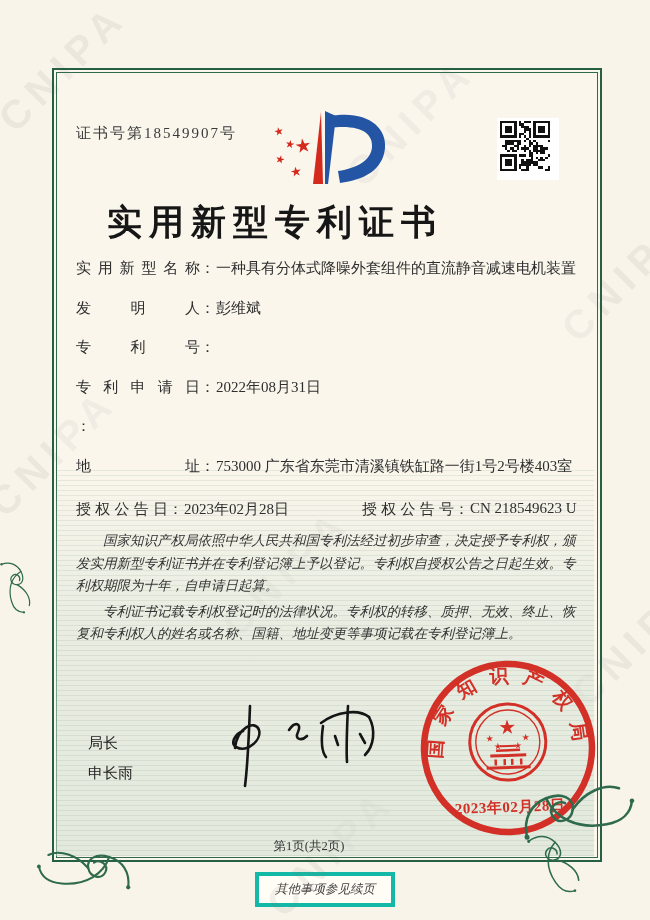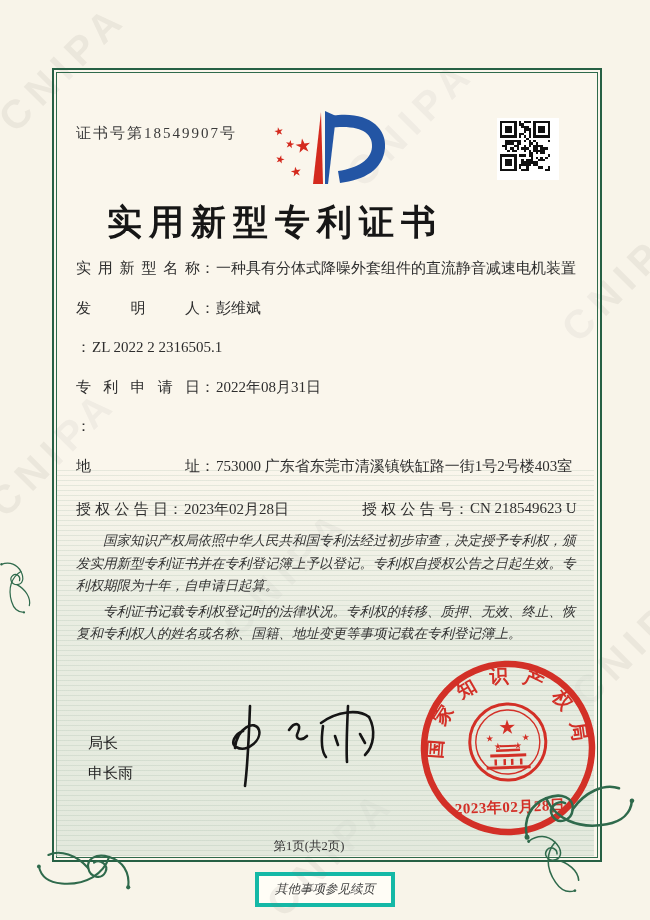--- a/index.html
+++ b/index.html
@@ -218,22 +218,22 @@
       <span class="flabel">实用新型名称</span>
         <span class="fcolon">：</span>
         <span class="fvalue">一种具有分体式降噪外套组件的直流静音减速电机装置</span>
     </div>
     <div class="frow">
       <span class="flabel">发明人</span>
         <span class="fcolon">：</span>
         <span class="fvalue">彭维斌</span>
     </div>
     <div class="frow">
-        <span class="fcolon">：</span>
-        <span class="fvalue">ZL 2022 2 2316505.1</span>
+      <span class="flabel">专利号</span>
+        <span class="fcolon">：</span>
     </div>
     <div class="frow">
       <span class="flabel">专利申请日</span>
         <span class="fcolon">：</span>
         <span class="fvalue">2022年08月31日</span>
     </div>
     <div class="frow">
         <span class="fcolon">：</span>
     </div>
     <div class="frow">

